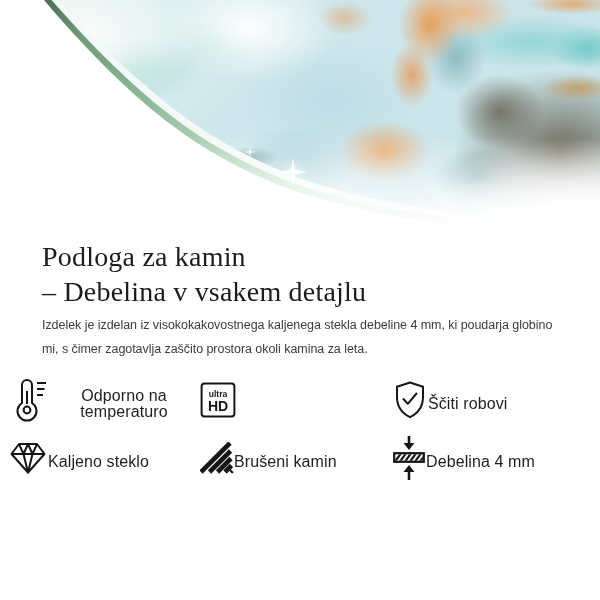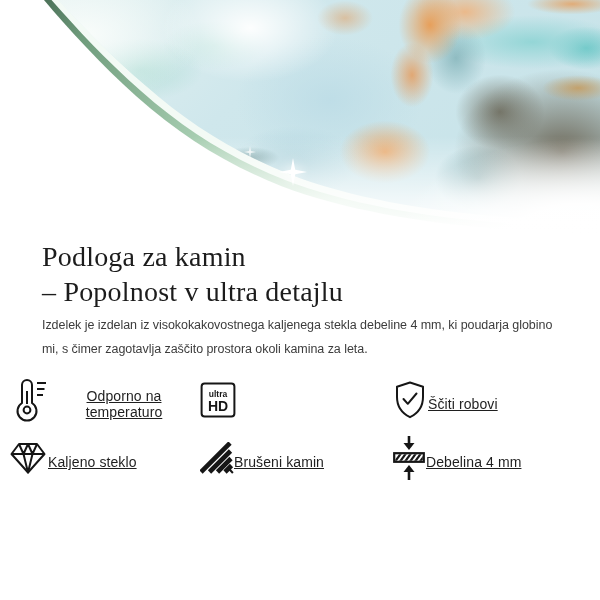--- a/index.html
+++ b/index.html
@@ -69,21 +69,21 @@
   .lead .pline{white-space:nowrap;}
 
   
   .features{
     margin-top:16px;
     display:grid;grid-template-columns:1fr 1fr 1fr;
     padding:0 8px 0 8px;row-gap:12px;
   }
   .feature{display:flex;flex-direction:row;align-items:center;}
   .icon-box{height:46px;display:flex;align-items:center;justify-content:center;}
-  .feature-label{margin-top:8px;font-size:14px;line-height:16px;color:#1f1f1f;letter-spacing:.1px;text-align:center;text-decoration:underline;}
+  .feature-label{margin-top:8px;font-size:16px;line-height:16px;color:#1f1f1f;letter-spacing:.1px;text-align:center;}
   .icon-box svg{display:block;}
   .stroke{fill:none;stroke:#161616;stroke-width:2;}
 </style>
 </head>
 <body>
 
 <div class="page">
 
   <div class="hero">
     <div class="glass-layer glass-rim"></div>
@@ -95,21 +95,21 @@
       <circle cx="14" cy="14" r="3" fill="#ffffff"></circle>
     </svg>
     <svg class="sparkle small" width="12" height="12" viewBox="0 0 28 28">
       <path d="M14 0 L16.2 11.8 L28 14 L16.2 16.2 L14 28 L11.8 16.2 L0 14 L11.8 11.8 Z" fill="#ffffff"></path>
     </svg>
   </div>
 
   <div class="content">
     <h1 class="title">
       <span style="display:block">Podloga za kamin</span>
-      <span style="display:block">– Popolnost v ultra detajlu</span>
+      <span style="display:block">– Debelina v vsakem detajlu</span>
     </h1>
     <div class="lead">
       <span class="pline" style="display:block">Izdelek je izdelan iz visokokakovostnega kaljenega stekla debeline 4 mm, ki poudarja globino</span>
       <span class="pline" style="display:block">mi, s čimer zagotavlja zaščito prostora okoli kamina za leta.</span>
     </div>
 
     <div class="features" style="margin-left:-42px;margin-right:-42px;">
 
       <div class="feature">
         <div class="icon-box">

